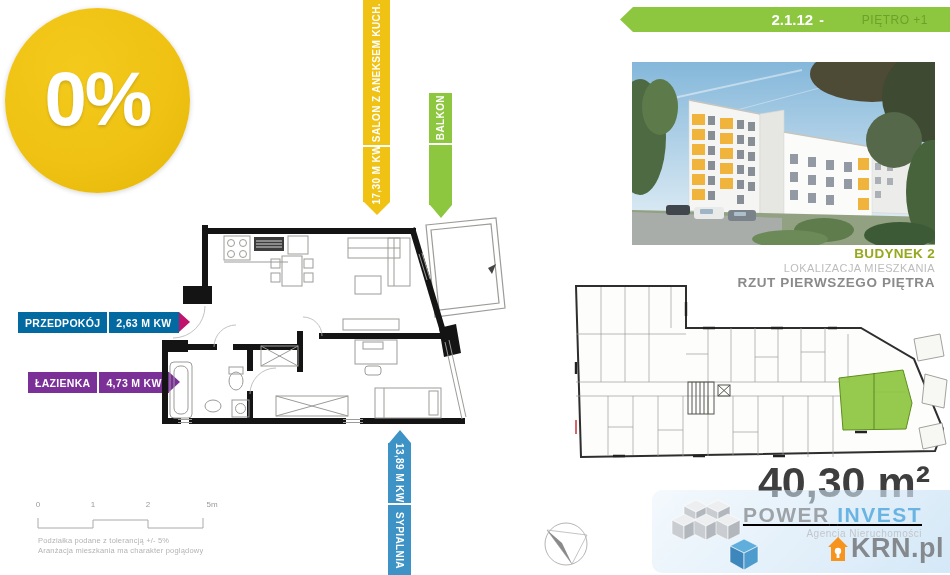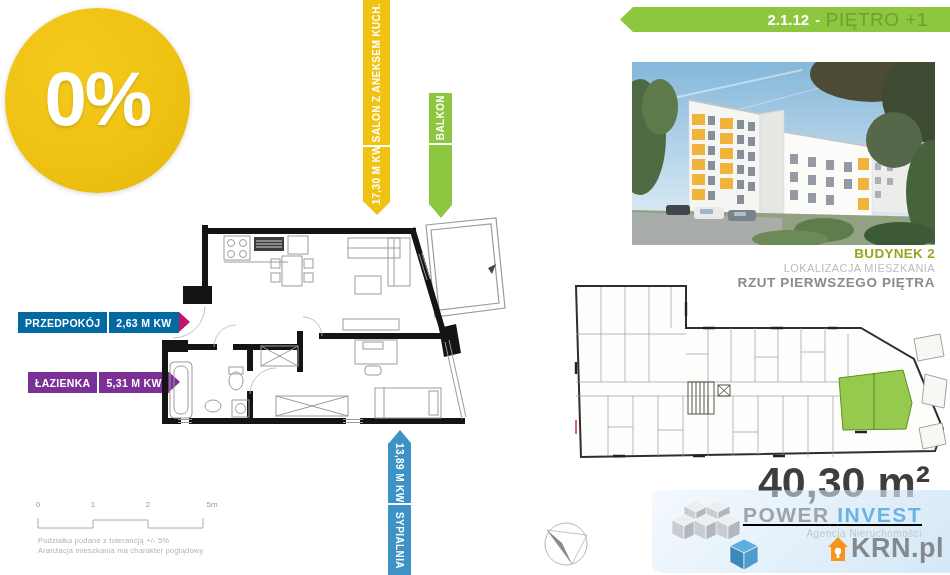--- a/index.html
+++ b/index.html
@@ -55,21 +55,21 @@
   .label-lazienka{left:28px;top:372px;}
   .label-lazienka .box{background:#7b3097;}
   .label-lazienka .tip-right{border-left:11px solid #7b3097;}
 
   
   .unit-banner{left:620px;top:7px;width:330px;height:25px;background:#8dc63f;
                clip-path:polygon(0 50%,13px 0,100% 0,100% 100%,13px 100%);
                display:flex;align-items:center;justify-content:flex-end;gap:6px;padding-right:22px;box-sizing:border-box;}
   .unit-banner .num{color:#fff;font-weight:bold;font-size:15px;}
   .unit-banner .sep{color:#fff;font-weight:bold;font-size:14px;}
-  .unit-banner .floor{color:#6da22a;font-weight:normal;font-size:19px;letter-spacing:.5px;}
+  .unit-banner .floor{color:#6da22a;font-weight:normal;font-size:12px;letter-spacing:.5px;margin-left:32px;}
 
   
   .bldg-text{right:15px;top:246px;width:400px;text-align:right;line-height:1.18;}
   .bldg-name{color:#97a81e;font-weight:bold;font-size:13.5px;letter-spacing:.3px;}
   .bldg-loc{color:#bcbcbc;font-size:11px;letter-spacing:.4px;}
   .bldg-plan{color:#8a8a8a;font-weight:bold;font-size:13.5px;letter-spacing:.6px;}
 
   .area-text{right:20px;top:458px;font-size:43px;font-weight:bold;color:#3e3e3e;letter-spacing:0;}
 
   
@@ -129,21 +129,21 @@
   <div class="abs hlabel label-przedpokoj">
     <div class="box">PRZEDPOKÓJ</div>
     <div class="gap"></div>
     <div class="box">2,63 M KW</div>
     <div class="tip-right"></div>
   </div>
 
   <div class="abs hlabel label-lazienka">
     <div class="box">ŁAZIENKA</div>
     <div class="gap"></div>
-    <div class="box">5,31 M KW</div>
+    <div class="box">4,73 M KW</div>
     <div class="tip-right"></div>
   </div>
 
   <div class="abs unit-banner">
     <span class="num">2.1.12</span>
     <span class="sep">-</span>
     <span class="floor">PIĘTRO +1</span>
   </div>
 
   <svg class="abs" style="left:632px;top:62px;" width="303" height="183" viewBox="0 0 303 183">

